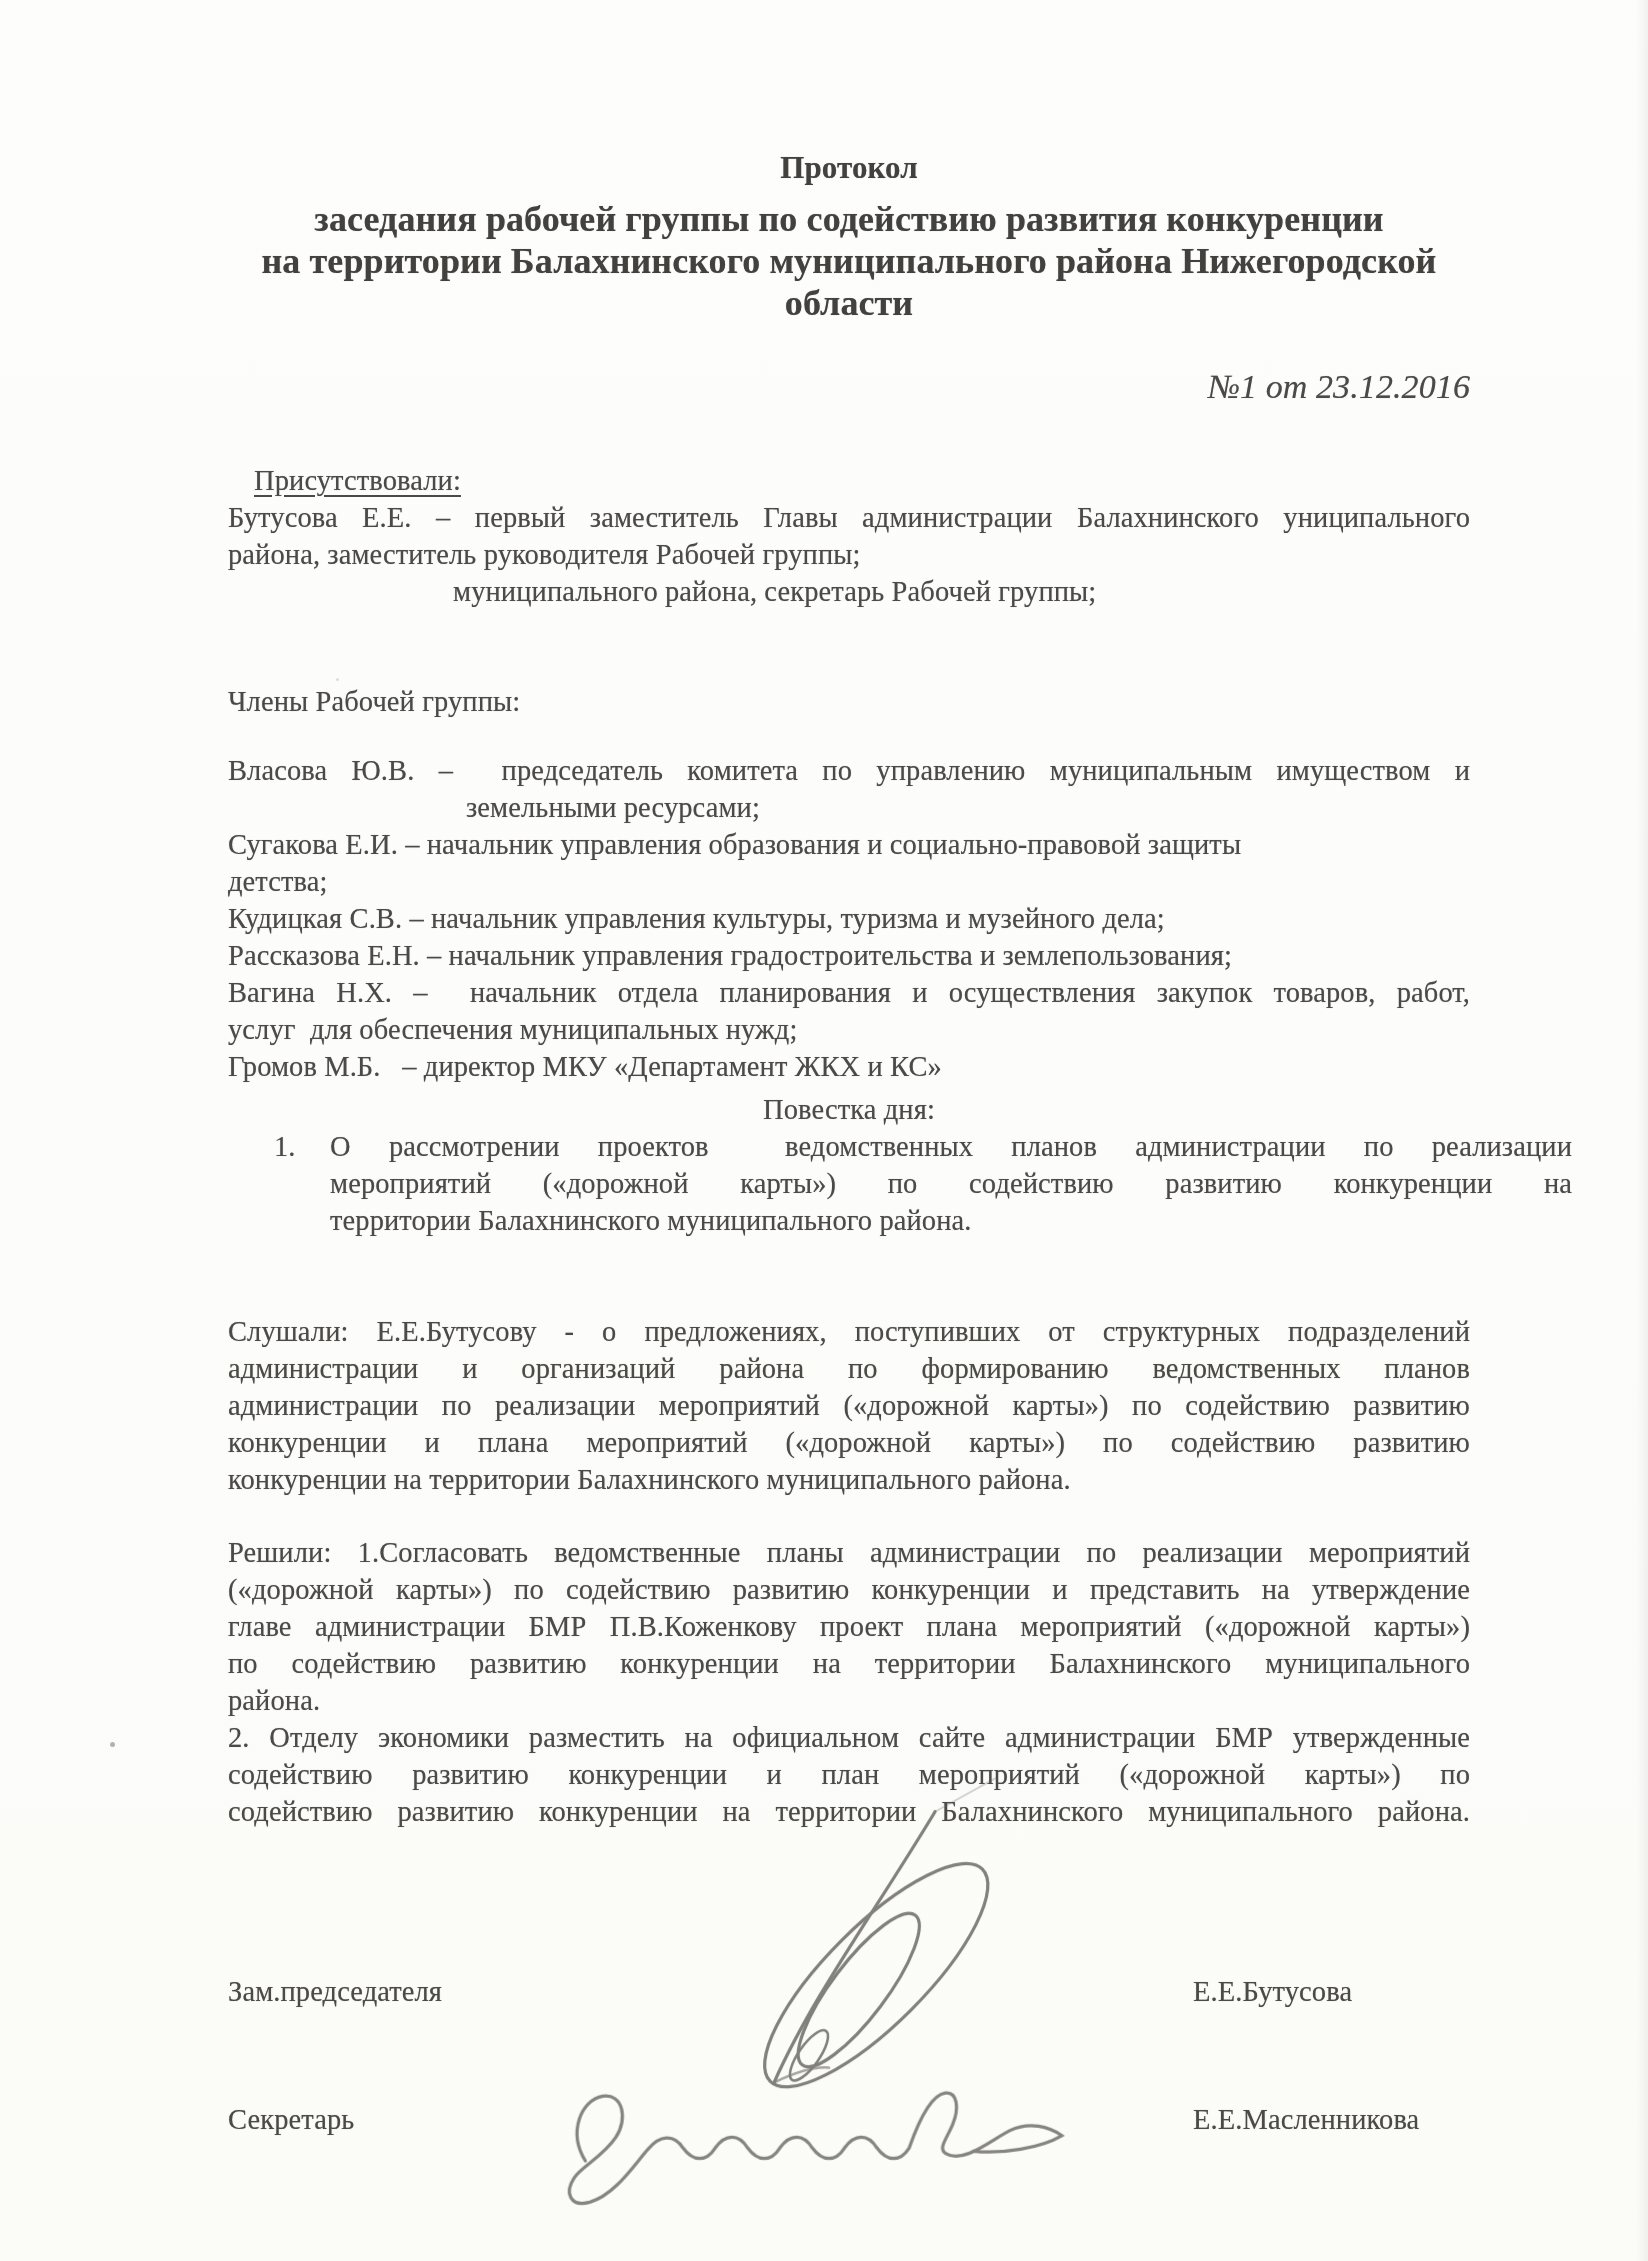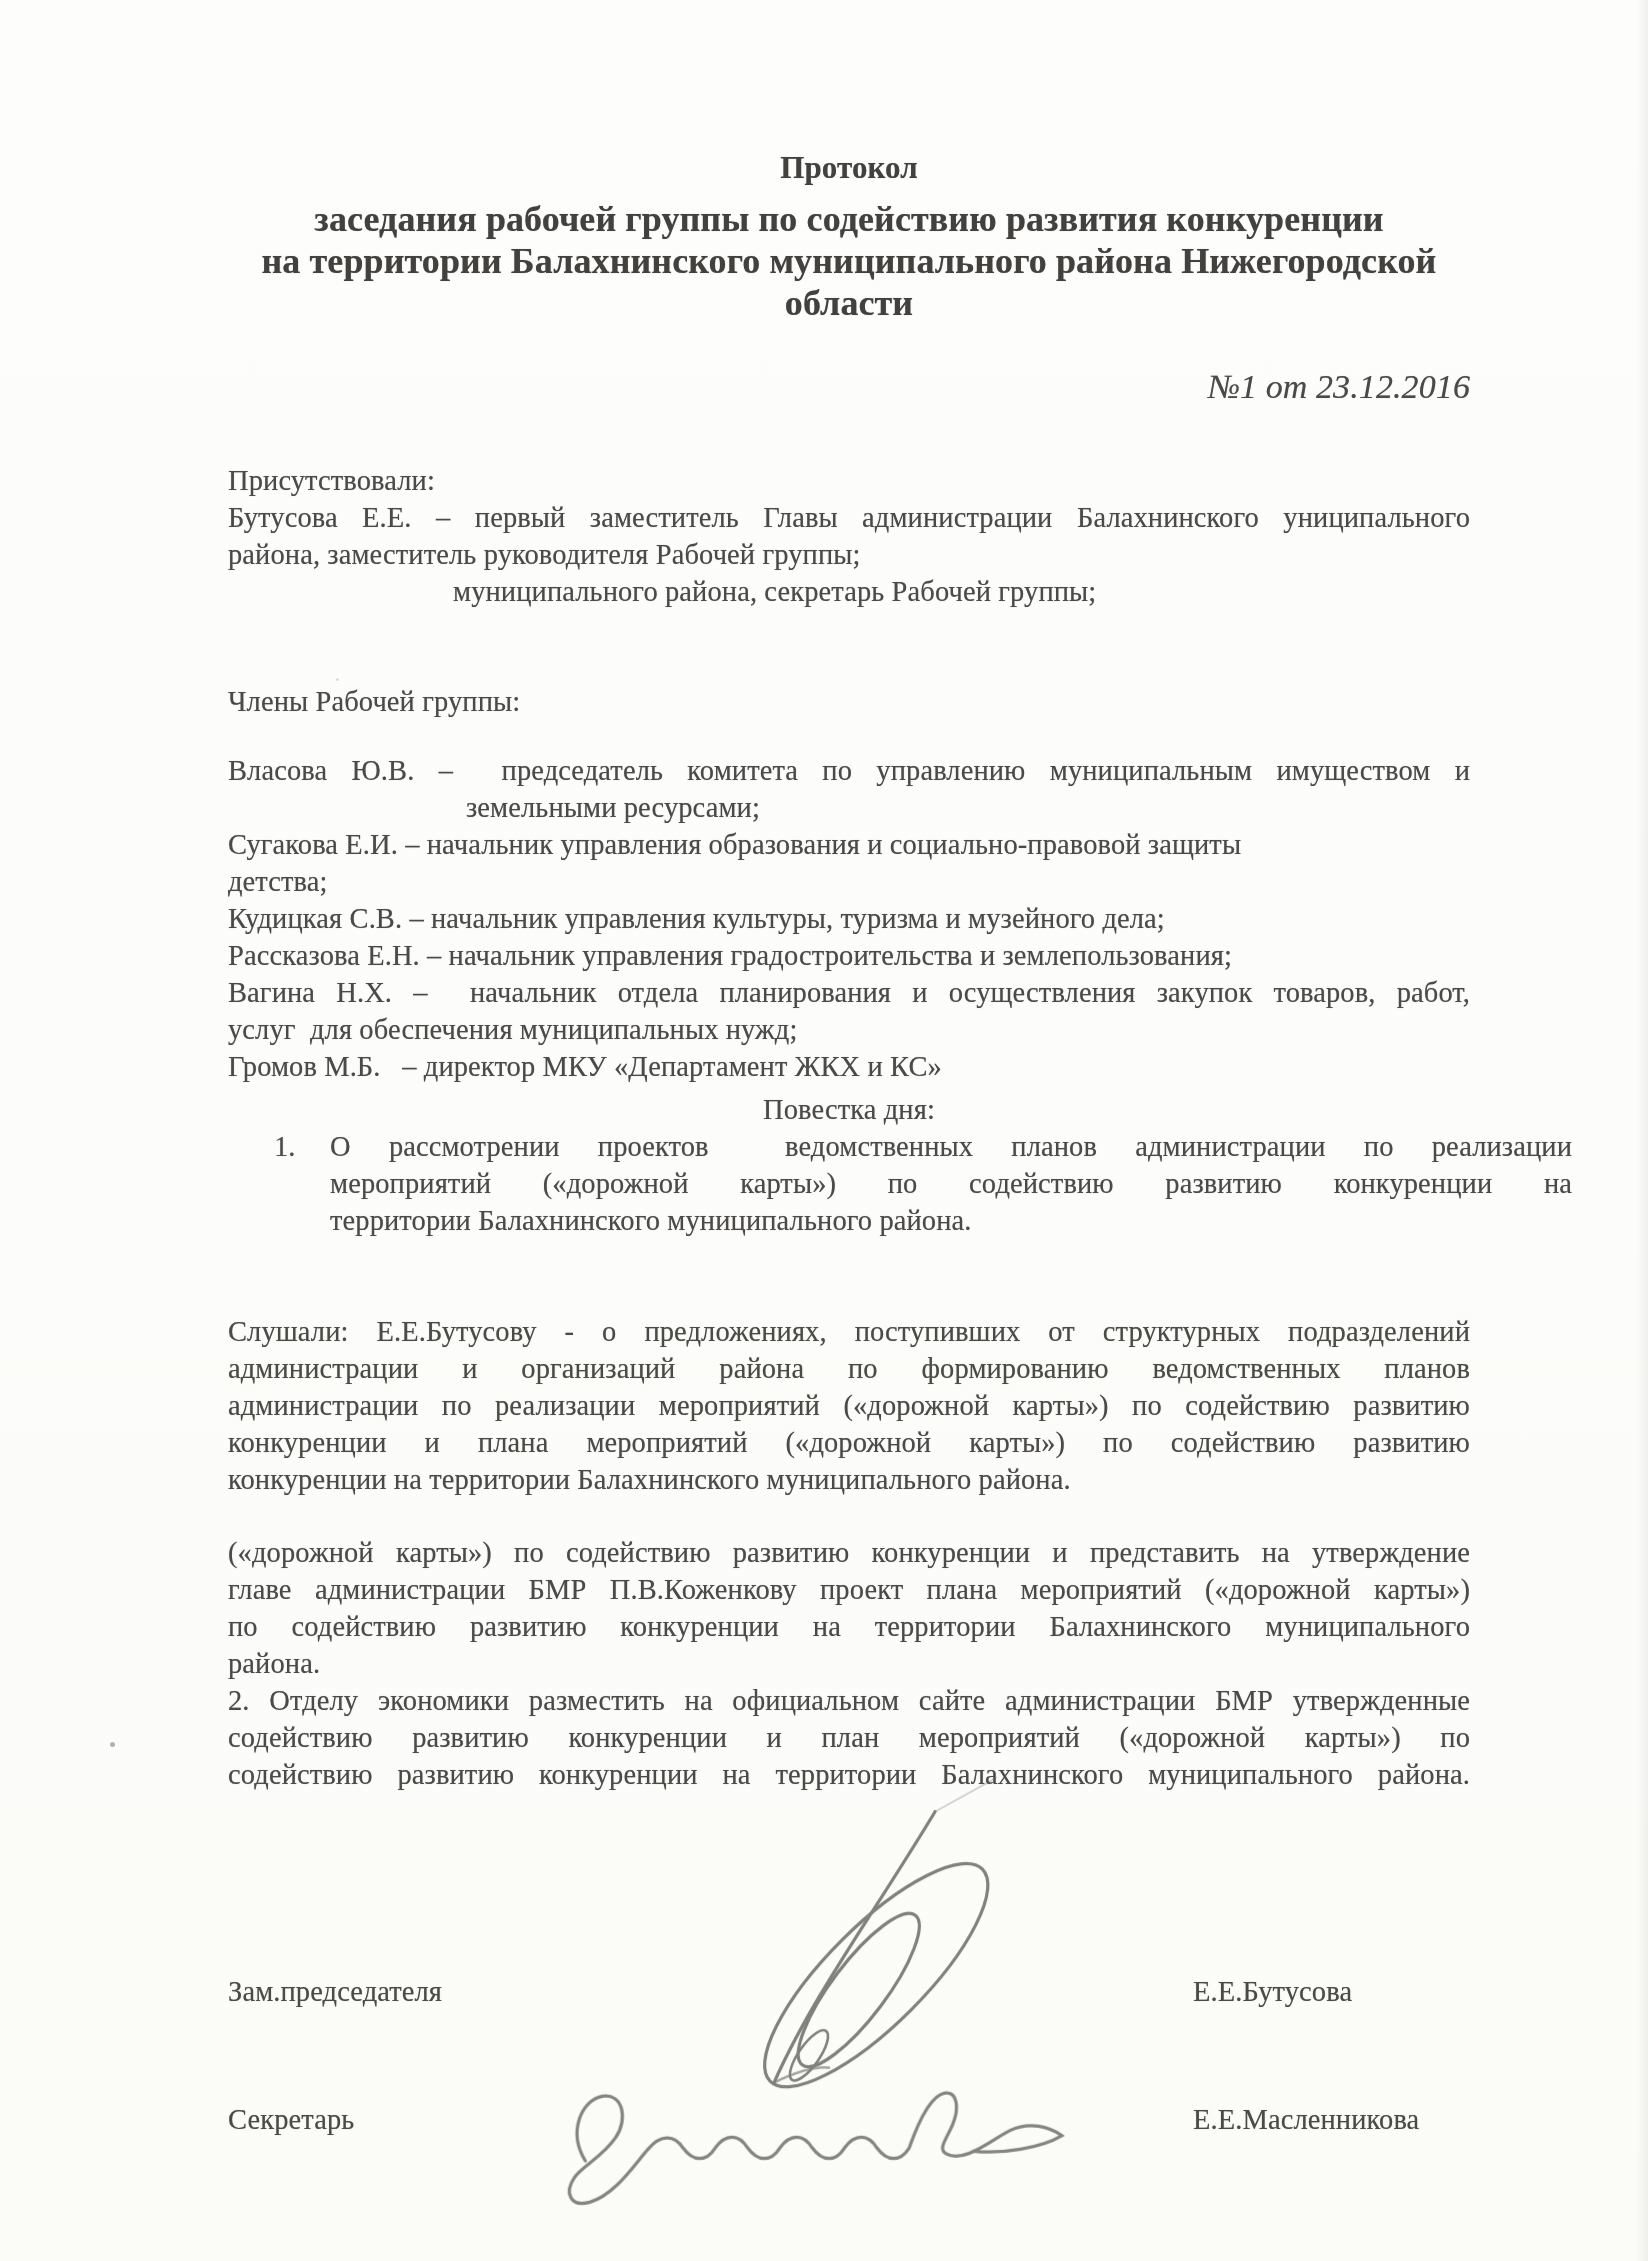--- a/index.html
+++ b/index.html
@@ -8,21 +8,21 @@
     background:linear-gradient(180deg,#fdfdfc 0%,#fcfcfa 55%,#fbfbf8 100%);
     font-family:"Liberation Serif","DejaVu Serif",serif;
     color:#4b4a47;overflow:hidden;
   }
   .scan{text-shadow:0 0 0.8px rgba(70,68,64,.5);letter-spacing:0.1px;}
   .abs{position:absolute;left:228px;width:1242px;}
   .body-txt{font-size:28.5px;line-height:37px;}
   .title{font-size:31px;line-height:42px;font-weight:bold;text-align:center;color:#42413e;margin-top:20px;}
   .subtitle{font-size:36px;line-height:42px;font-weight:bold;text-align:center;color:#42413e;}
   .docnum{font-size:34px;line-height:42px;text-align:right;padding-right:0px;font-style:italic;}
-  .uline{text-underline-offset:4.5px;}
+  .uline{text-decoration:underline;text-underline-offset:4.5px;margin-left:26px;}
   .pline{white-space:nowrap;}
   .jline{white-space:nowrap;text-align:justify;text-align-last:justify;}
   .ind348{padding-left:225px;}
   .ind368{padding-left:238px;}
   .center{text-align:center;}
   .hang{padding-left:102px;position:relative;}
   .hang .marker{position:absolute;left:46px;top:0;}
   .sigrow{position:absolute;left:228px;width:1242px;font-size:28.5px;line-height:37px;}
   .signame{position:absolute;left:965px;top:0;white-space:nowrap;}
   .sig-svg{position:absolute;left:0;top:0;pointer-events:none;}
@@ -80,20 +80,21 @@
 
   <div class="abs body-txt" style="top:1313px">
     <div class="jline">Слушали: Е.Е.Бутусову - о предложениях, поступивших от структурных подразделений</div>
     <div class="jline">администрации и организаций района по формированию ведомственных планов</div>
     <div class="jline">администрации по реализации мероприятий («дорожной карты») по содействию развитию</div>
     <div class="jline">конкуренции и плана мероприятий («дорожной карты») по содействию развитию</div>
     <div class="pline">конкуренции на территории Балахнинского муниципального района.</div>
   </div>
 
   <div class="abs body-txt" style="top:1534px">
+    <div class="jline">Решили: 1.Согласовать ведомственные планы администрации по реализации мероприятий</div>
     <div class="jline">(«дорожной карты») по содействию развитию конкуренции и представить на утверждение</div>
     <div class="jline">главе администрации БМР П.В.Коженкову проект плана мероприятий («дорожной карты»)</div>
     <div class="jline">по содействию развитию конкуренции на территории Балахнинского муниципального</div>
     <div class="pline">района.</div>
     <div class="jline">2. Отделу экономики разместить на официальном сайте администрации БМР утвержденные</div>
     <div class="jline">содействию развитию конкуренции и план мероприятий («дорожной карты») по</div>
     <div class="jline">содействию развитию конкуренции на территории Балахнинского муниципального района.</div>
   </div>
 
   <div class="sigrow" style="top:1973px">

